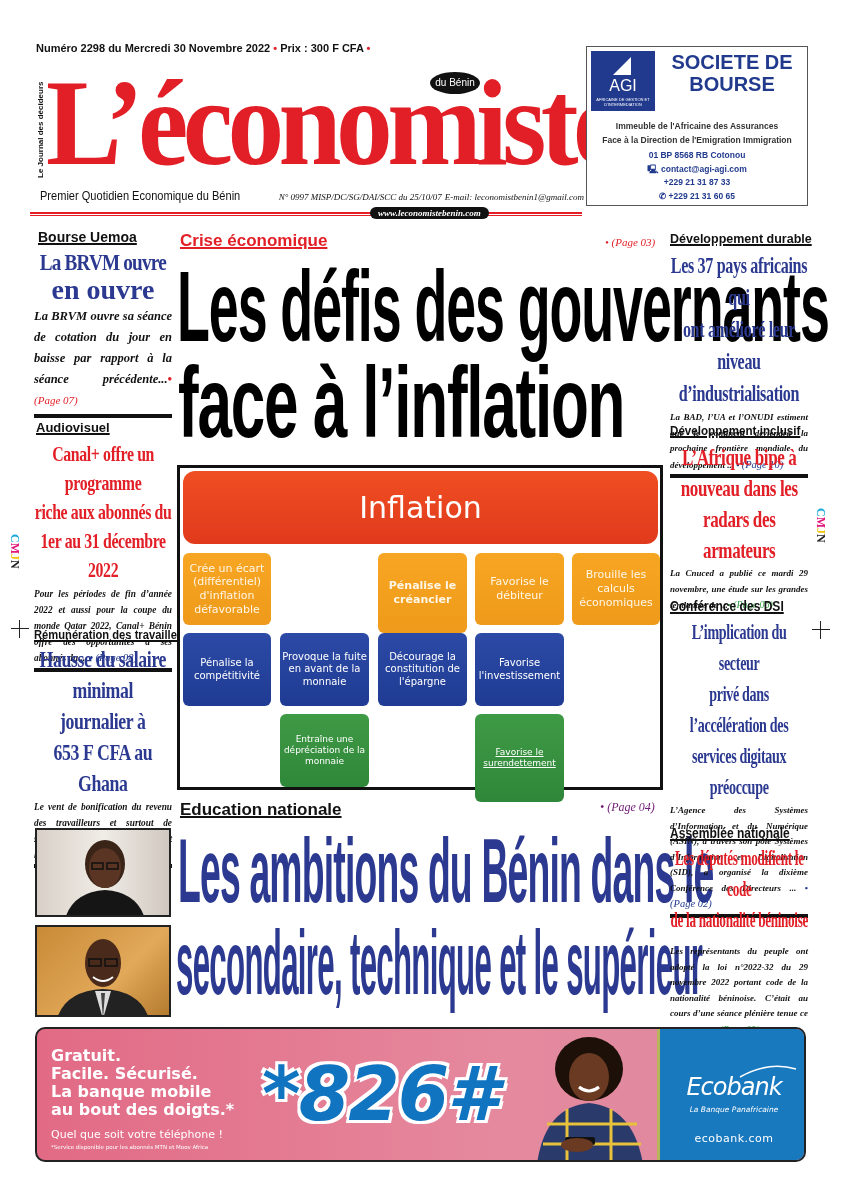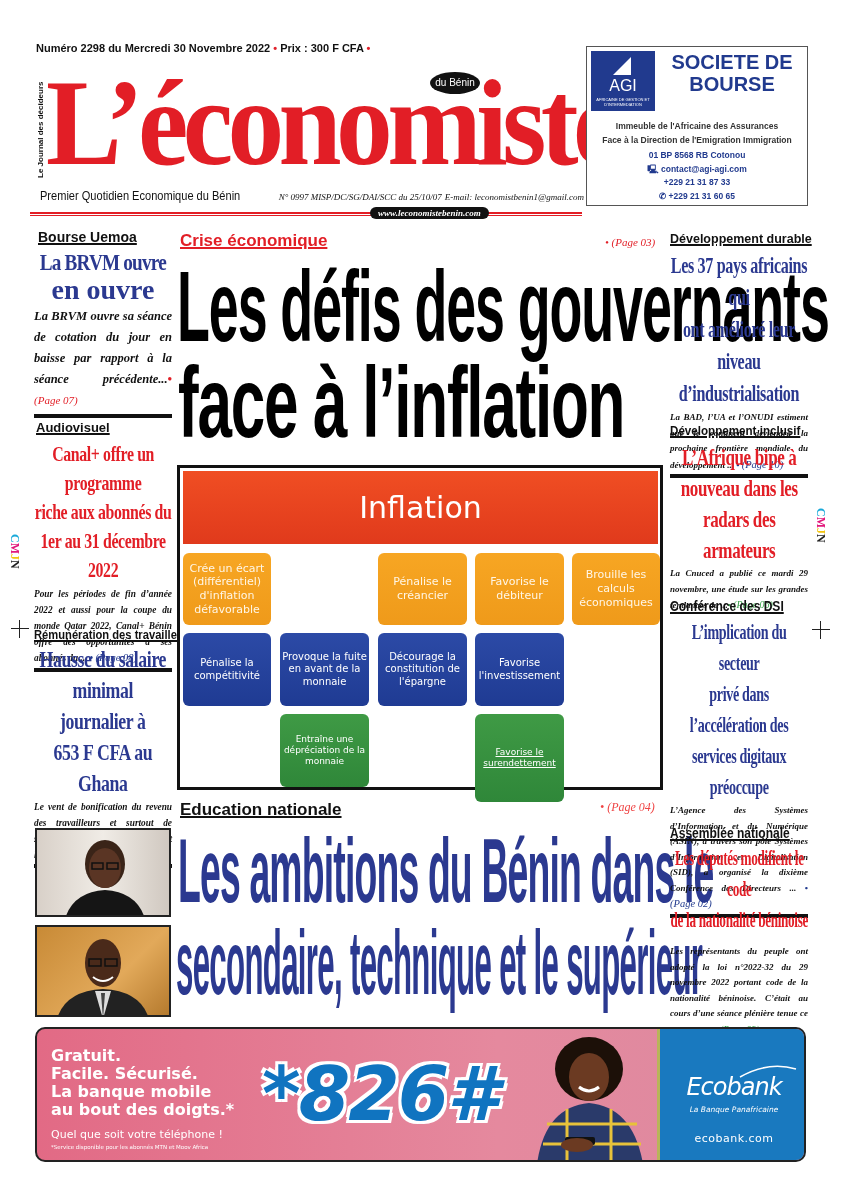--- a/index.html
+++ b/index.html
@@ -44,21 +44,21 @@
   
   .col-left { left: 34px; width: 138px; }
   .col-right { left: 670px; width: 138px; }
 
   
   .main-head { font-family: "Liberation Sans", sans-serif; font-weight: bold; color: #000; white-space: nowrap; transform-origin: 0 0; letter-spacing: -2px; }
 
   
   .diagram { left: 177px; top: 465px; width: 486px; height: 325px; border: 3px solid #111; background: #fff; }
   .dg-box { position: absolute; color: #fff; font-family: "DejaVu Sans", sans-serif; text-align: center; display: flex; align-items: center; justify-content: center; border-radius: 6px; line-height: 1.25; }
-  .dg-top { left: 3px; top: 3px; width: 475px; height: 73px; background: linear-gradient(#f04e23, #e03a1c); font-size: 30px; border-radius: 0; }
+  .dg-top { left: 3px; top: 3px; width: 475px; height: 73px; background: linear-gradient(#f04e23, #e03a1c); font-size: 30px; border-radius: 12px; }
   .dg-orange { background: linear-gradient(#f7a623, #ef9a1a); font-size: 11px; color: #fff6e6; }
   .dg-blue { background: linear-gradient(#2c4aa6, #1f3b93); font-size: 10px; }
   .dg-green { background: linear-gradient(#3f9a45, #2f8739); font-size: 9px; }
 
   
   .photo { border: 2px solid #222; overflow: hidden; }
   .photo1 { left: 35px; top: 828px; width: 136px; height: 89px; background: linear-gradient(90deg, #d8d0c8, #f0ece6 50%, #d0c8c0); }
   .photo2 { left: 35px; top: 925px; width: 136px; height: 92px; background: linear-gradient(135deg, #c88a36, #e2a95a 60%, #b57a2e); }
 
   
@@ -169,35 +169,35 @@
 <div class="abs" style="left:180px; top:231px; font-size:17px; font-weight:bold; color:#e21e26; text-decoration:underline; text-decoration-thickness:2px;">Crise économique</div>
 <div class="abs page-ref" style="left:605px; top:236px; font-size:11px; color:#e21e26;"><span>• </span><span>(Page 03)</span></div>
 
 <div class="abs main-head" style="left:177px; top:256px; font-size:100px; line-height:100px; transform:scaleX(0.538);">Les défis des gouvernants</div>
 <div class="abs main-head" style="left:178px; top:352px; font-size:100px; line-height:100px; transform:scaleX(0.62);">face à l’inflation</div>
 
 <div class="abs diagram">
   <div class="dg-box dg-top">Inflation</div>
 
   <div class="dg-box dg-orange" style="left:3px; top:85px; width:88px; height:72px;">Crée un écart (différentiel) d'inflation défavorable</div>
-  <div class="dg-box dg-orange" style="left:198px; top:85px; width:89px; height:72px;">Pénalise le créancier</div>
+  <div class="dg-box dg-orange" style="left:198px; top:85px; width:89px; height:80px;font-weight:bold;">Pénalise le créancier</div>
   <div class="dg-box dg-orange" style="left:295px; top:85px; width:89px; height:72px;">Favorise le débiteur</div>
   <div class="dg-box dg-orange" style="left:392px; top:85px; width:88px; height:72px;">Brouille les calculs économiques</div>
 
   <div class="dg-box dg-blue" style="left:3px; top:165px; width:88px; height:73px;">Pénalise la compétitivité</div>
   <div class="dg-box dg-blue" style="left:100px; top:165px; width:89px; height:73px;">Provoque la fuite en avant de la monnaie</div>
   <div class="dg-box dg-blue" style="left:198px; top:165px; width:89px; height:73px;">Décourage la constitution de l'épargne</div>
   <div class="dg-box dg-blue" style="left:295px; top:165px; width:89px; height:73px;">Favorise l'investissement</div>
 
   <div class="dg-box dg-green" style="left:100px; top:246px; width:89px; height:73px;">Entraîne une dépréciation de la monnaie</div>
   <div class="dg-box dg-green" style="left:295px; top:246px; width:89px; height:88px;text-decoration:underline;">Favorise le surendettement</div>
 </div>
 
 <div class="abs" style="left:180px; top:800px; font-size:17px; font-weight:bold; color:#111; text-decoration:underline; text-decoration-thickness:2px;">Education nationale</div>
-<div class="abs page-ref" style="left:600px; top:800px; font-size:12px; color:#ef4444;"><span>• </span><span>(Page 04)</span></div>
+<div class="abs page-ref" style="left:600px; top:800px; font-size:12px; color:#701a75;"><span>• </span><span>(Page 04)</span></div>
 
 <div class="abs main-head" style="left:178px; top:824px; font-size:90px; line-height:95px; color:#2b3990; transform:scaleX(0.415);">Les ambitions du Bénin dans le</div>
 <div class="abs main-head" style="left:176px; top:916px; font-size:90px; line-height:95px; color:#2b3990; transform:scaleX(0.347);">secondaire, technique et le supérieur</div>
 
 <div class="abs photo photo1">
   <svg width="136" height="89" viewBox="0 0 136 89">
     <ellipse cx="68" cy="34" rx="20" ry="24" fill="#3a2418"></ellipse>
     <ellipse cx="68" cy="38" rx="16" ry="20" fill="#5a3524"></ellipse>
     <rect x="55" y="33" width="11" height="6" fill="none" stroke="#111" stroke-width="1.5"></rect>
     <rect x="70" y="33" width="11" height="6" fill="none" stroke="#111" stroke-width="1.5"></rect>

